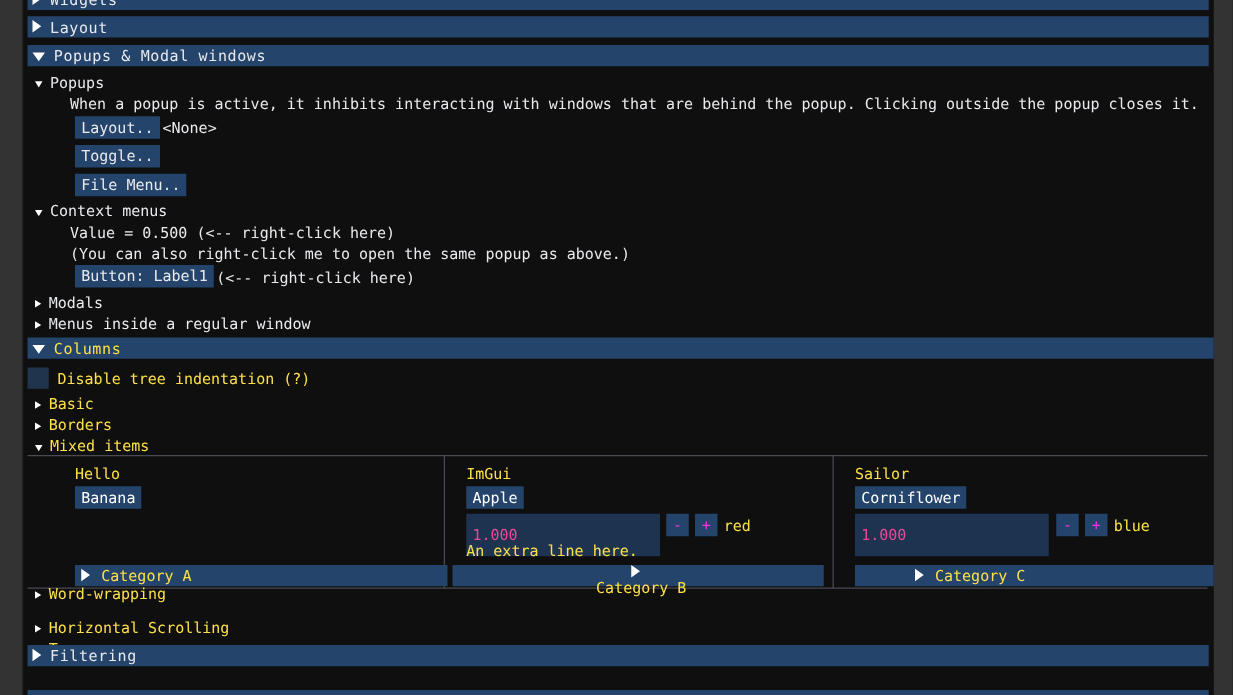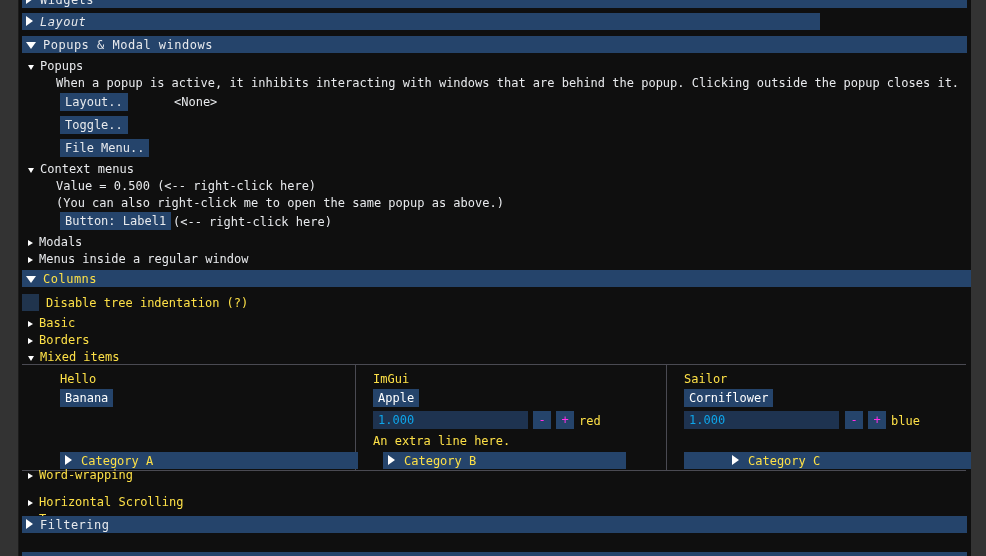--- a/index.html
+++ b/index.html
@@ -131,26 +131,26 @@
     position: absolute;
     width: 17px; height: 17px;
     background: #20344d;
     box-sizing: border-box;
   }
 
   
   .inputframe {
     position: absolute;
     background: #1e3350;
-    height: 18px;
+    height: 34px;
     display: flex;
     align-items: center;
     padding-left: 5px;
     box-sizing: border-box;
-    color: #0ea5e9;
+    color: #ec4899;
     white-space: nowrap;
   }
 
   .stepbtn {
     position: absolute;
     background: #25446b;
     width: 18px; height: 18px;
     display: flex; align-items: center; justify-content: center;
     color: #ff2ee8;
     box-sizing: border-box;
@@ -198,39 +198,39 @@
 
   <div id="window">
     <div class="win-left-edge"></div>
     <div class="content">
 
       <div class="header-bar" style="left:4px; top:-9px; width:945px;">
         <span class="arrow"><i class="tri-right"></i></span>
         <span class="hb-label txt-white">Widgets</span>
       </div>
 
-      <div class="header-bar" style="left:4px; top:13px; width:798px;font-style:italic;">
+      <div class="header-bar" style="left:4px; top:13px; width:945px;">
         <span class="arrow"><i class="tri-right"></i></span>
         <span class="hb-label txt-white">Layout</span>
       </div>
 
       <div class="header-bar" style="left:4px; top:36px; width:945px;">
         <span class="arrow"><i class="tri-down"></i></span>
         <span class="hb-label txt-white">Popups &amp; Modal windows</span>
       </div>
 
       <div class="tree-node" style="left:10px; top:58px;">
         <span class="arrow"><i class="tri-down small"></i></span>
         <span class="txt-white">Popups</span>
       </div>
 
       <div class="text-line txt-white" style="left:38px; top:75px;">When a popup is active, it inhibits interacting with windows that are behind the popup. Clicking outside the popup closes it.</div>
 
       <div class="btn" style="left:42px; top:93px;">Layout..</div>
-      <div class="text-line txt-white" style="left:112px; top:94px;margin-left:44px;">&lt;None&gt;</div>
+      <div class="text-line txt-white" style="left:112px; top:94px;">&lt;None&gt;</div>
 
       <div class="btn" style="left:42px; top:116px;">Toggle..</div>
 
       <div class="btn" style="left:42px; top:139px;">File Menu..</div>
 
       <div class="tree-node" style="left:10px; top:161px;">
         <span class="arrow"><i class="tri-down small"></i></span>
         <span class="txt-white">Context menus</span>
       </div>
 
@@ -286,21 +286,21 @@
         <span class="txt-magenta">Category A</span>
       </div>
 
       <div class="text-line txt-magenta" style="left:355px; top:371px;">ImGui</div>
       <div class="btn magenta" style="left:355px; top:389px;">Apple</div>
       <div class="inputframe" style="left:355px; top:411px; width:155px;">1.000</div>
       <div class="stepbtn" style="left:515px; top:411px;">-</div>
       <div class="stepbtn" style="left:538px; top:411px;">+</div>
       <div class="text-line txt-magenta" style="left:561px; top:413px;">red</div>
       <div class="text-line txt-magenta" style="left:355px; top:433px;">An extra line here.</div>
-      <div class="cat-header" style="left:365px; top:452px; width:243px;">
+      <div class="cat-header" style="left:344px; top:452px; width:297px;flex-direction:column;">
         <span class="arrow"><i class="tri-right"></i></span>
         <span class="txt-magenta">Category B</span>
       </div>
 
       <div class="text-line txt-magenta" style="left:666px; top:371px;">Sailor</div>
       <div class="btn magenta" style="left:666px; top:389px;">Corniflower</div>
       <div class="inputframe" style="left:666px; top:411px; width:155px;">1.000</div>
       <div class="stepbtn" style="left:827px; top:411px;">-</div>
       <div class="stepbtn" style="left:850px; top:411px;">+</div>
       <div class="text-line txt-magenta" style="left:873px; top:413px;">blue</div>

